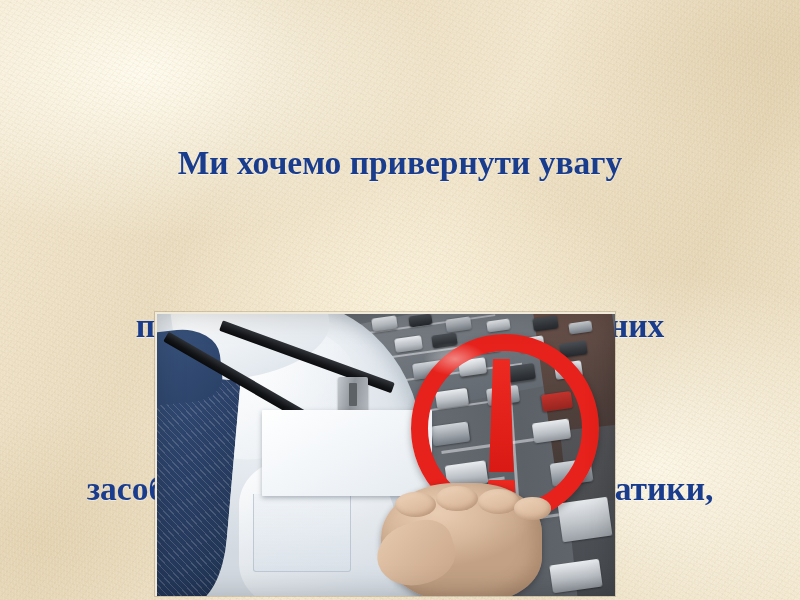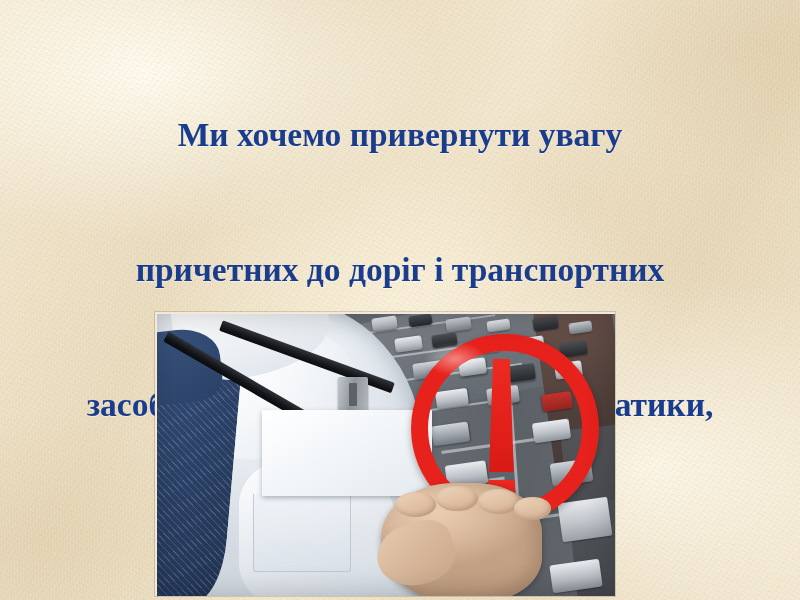--- a/index.html
+++ b/index.html
@@ -71,20 +71,21 @@
     font-family: "Liberation Serif", serif;
     font-weight: bold;
     font-size: 33.5px;
     line-height: 45px;
     letter-spacing: 0px;
     text-shadow: 0 1px 0 rgba(255,255,255,0.45);
     white-space: pre-wrap;
   }
   #headline .line {
     display: block;
+    margin-top: 28px;
   }
 
   
   #photo {
     position: absolute;
     left: 155px;
     top: 312px;
     width: 458px;
     height: 282px;
     overflow: hidden;

